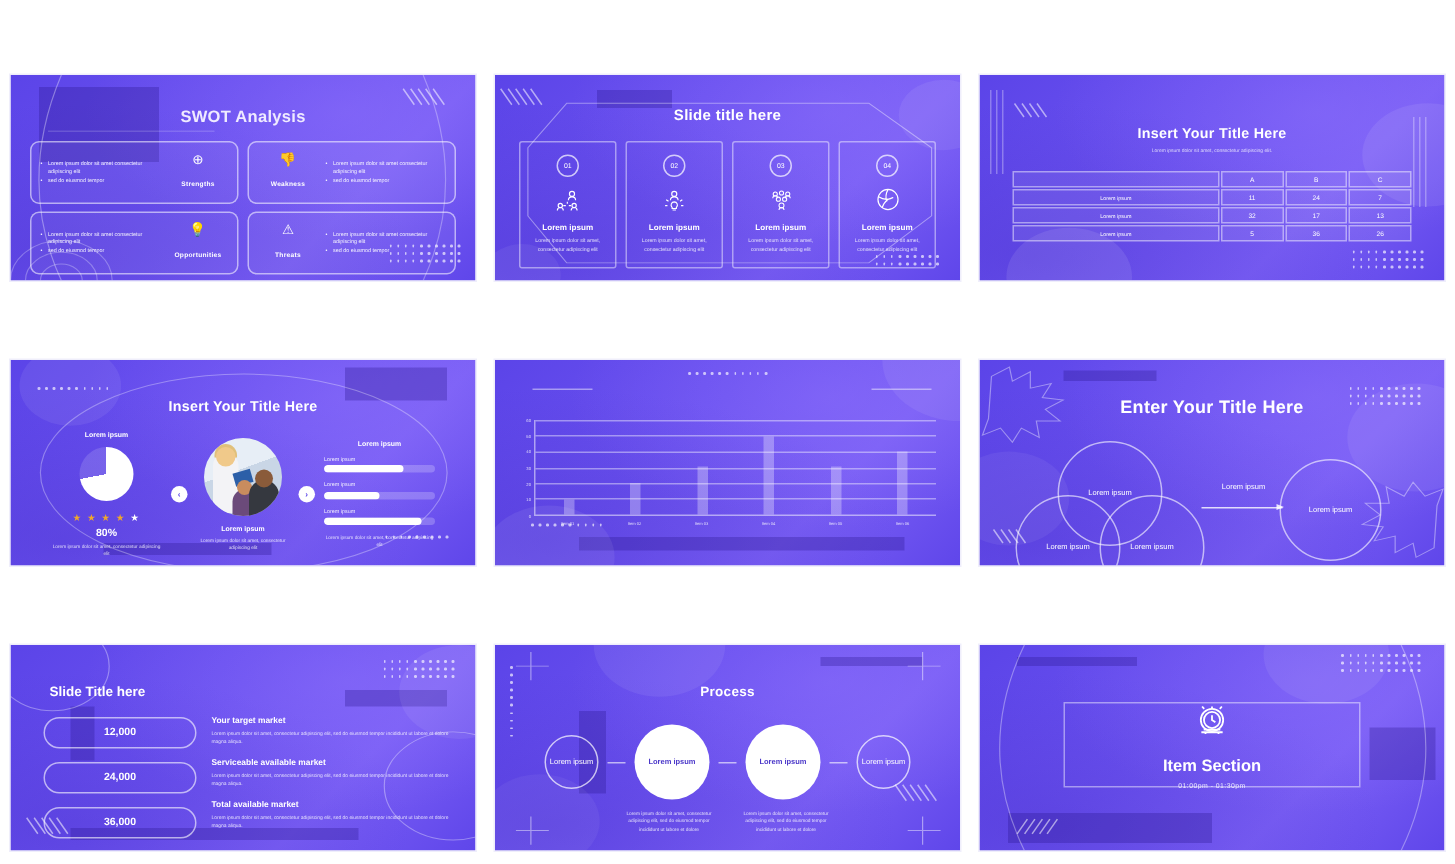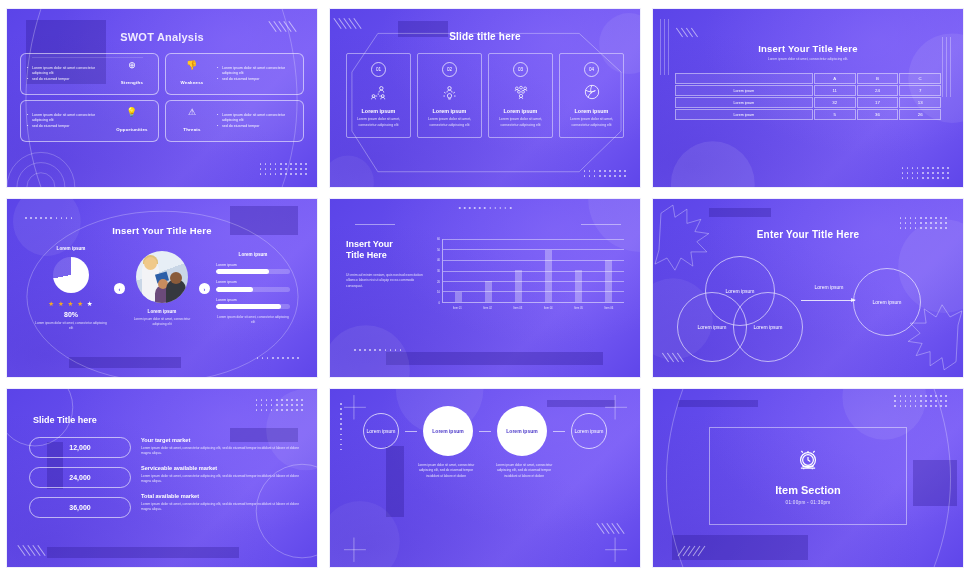--- a/index.html
+++ b/index.html
@@ -16,20 +16,21 @@
     grid-template-rows: repeat(3, 1fr);
     gap: 10px 11px;
     padding: 8px 6px;
   }
   .slide {
     position: relative;
     overflow: hidden;
     background: linear-gradient(135deg, #5b44e8 0%, #6b52f0 40%, #7a5ff5 70%, #5f46ea 100%);
     border: 1px solid #efeefb;
     color: #fff;
+    margin-top: 41px;
   }
   .slide::after{
     content:""; position:absolute; inset:0; pointer-events:none;
     background: radial-gradient(ellipse at 72% 18%, rgba(150,120,255,.35), transparent 55%),
                 radial-gradient(ellipse at 12% 88%, rgba(70,45,200,.35), transparent 60%);
   }
   .lyr { position:absolute; inset:0; z-index:1; }
   .content { position:relative; z-index:3; width:100%; height:100%; }
   .hatch { position:absolute; }
   .hatch i { position:absolute; width:1px; background:rgba(255,255,255,.55); transform:rotate(-35deg); }
@@ -113,21 +114,21 @@
   .yaxis span { position:absolute; right:1px; font-size:2.8px; opacity:.8; transform:translateY(-50%); }
   .plot { position:absolute; left:10px; right:2px; top:0; bottom:14px; border-left:.6px solid rgba(255,255,255,.5);
           border-bottom:.6px solid rgba(255,255,255,.5); }
   .grid-l { position:absolute; left:0; right:0; height:.6px; background:rgba(255,255,255,.42); }
   .bars { position:absolute; inset:0; display:flex; align-items:flex-end; justify-content:space-around; }
   .bar { width:7px; background:rgba(255,255,255,.30); }
   .xaxis { position:absolute; left:10px; right:2px; bottom:0; height:13px; display:flex; justify-content:space-around; }
   .xaxis span { font-size:2.7px; opacity:.8; padding-top:3px; }
 
   
-  .s6-title { font-size:10px; font-weight:700; padding-top:30px; }
+  .s6-title { font-size:12px; font-weight:700; padding-top:24px; }
   .venn { position:relative; height:100px; margin-top:4px; }
   .vc { position:absolute; border:1px solid rgba(255,255,255,.6); border-radius:50%;
         display:flex; align-items:center; justify-content:center; font-size:5px; }
   .s6-arrow { position:absolute; left:148px; top:56px; width:54px; height:1px; background:rgba(255,255,255,.8); }
   .s6-arrow::after{content:"";position:absolute;right:-1px;top:-2.2px;border-left:5px solid rgba(255,255,255,.85);
                    border-top:2.6px solid transparent;border-bottom:2.6px solid transparent;}
   .s6-alab { position:absolute; left:148px; top:40px; width:56px; text-align:center; font-size:5px; }
 
   
   .s7-title { font-size:9px; font-weight:700; padding:26px 0 0 26px; }
@@ -585,27 +586,20 @@
           <b></b>
           <b></b>
           <b></b>
           <b></b>
           <b></b>
           <b></b>
       </div>
     </div>
     <div class="content">
       <div class="s5-wrap">
-        <div class="s5-left">
-          <div class="s5-h">
-            <div>Insert Your</div>
-            <div>Title Here</div>
-          </div>
-          <div class="s5-p">Ut enim ad minim veniam, quis nostrud exercitation ullamco laboris nisi ut aliquip ex ea commodo consequat.</div>
-        </div>
         <div class="s5-chart">
           <div class="yaxis">
             <span style="top:100%">0</span>
             <span style="top:83.3%">10</span>
             <span style="top:66.6%">20</span>
             <span style="top:50%">30</span>
             <span style="top:33.3%">40</span>
             <span style="top:16.6%">50</span>
             <span style="top:0%">60</span>
           </div>
@@ -801,20 +795,21 @@
       </div>
       <div class="hatch" style="right:12px;bottom:30px;width:28px;height:15px;">
         <i style="left:0;top:0;height:13px;"></i>
           <i style="left:5px;top:0;height:13px;"></i>
         <i style="left:10px;top:0;height:13px;"></i>
           <i style="left:15px;top:0;height:13px;"></i>
         <i style="left:20px;top:0;height:13px;"></i>
       </div>
     </div>
     <div class="content">
+      <div class="s-title s8-title">Process</div>
       <div class="proc">
         <div class="pc out">Lorem ipsum</div>
         <div class="conn"></div>
         <div class="pc fill-w">Lorem ipsum</div>
         <div class="conn"></div>
         <div class="pc fill-w">Lorem ipsum</div>
         <div class="conn"></div>
         <div class="pc out">Lorem ipsum</div>
       </div>
       <div class="proc-caps">

